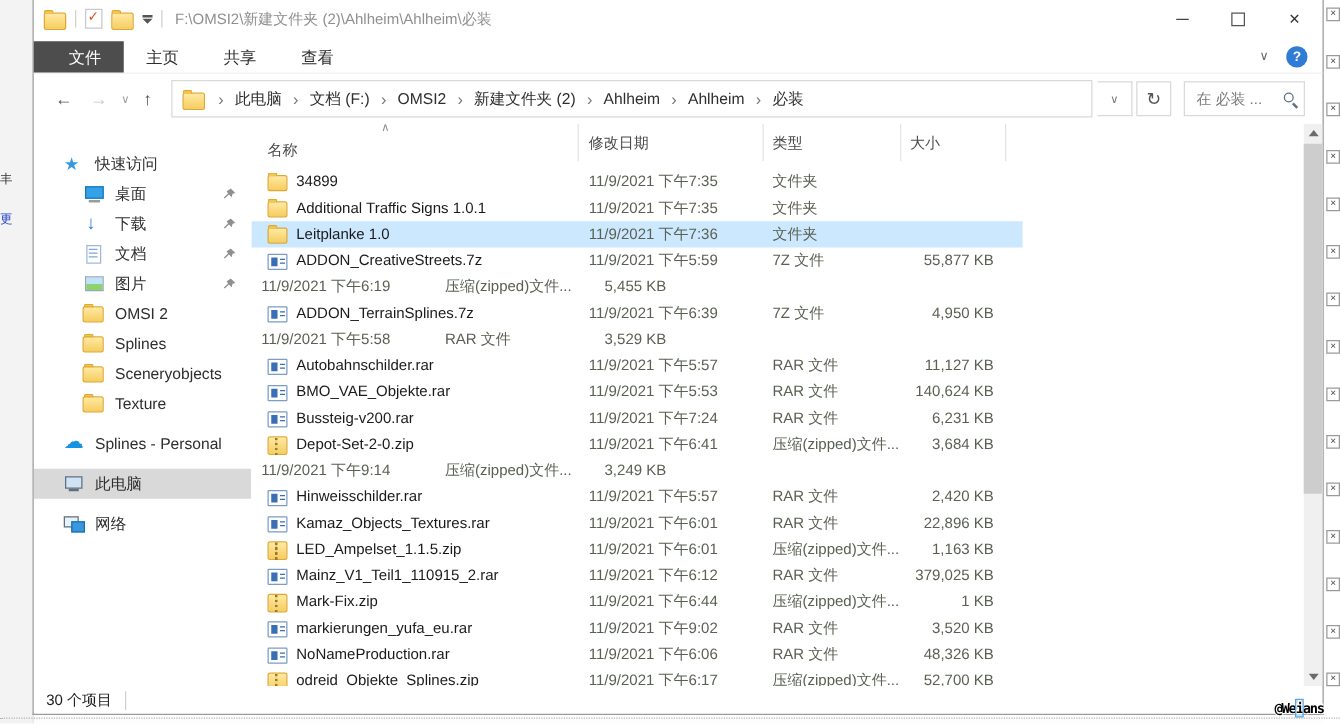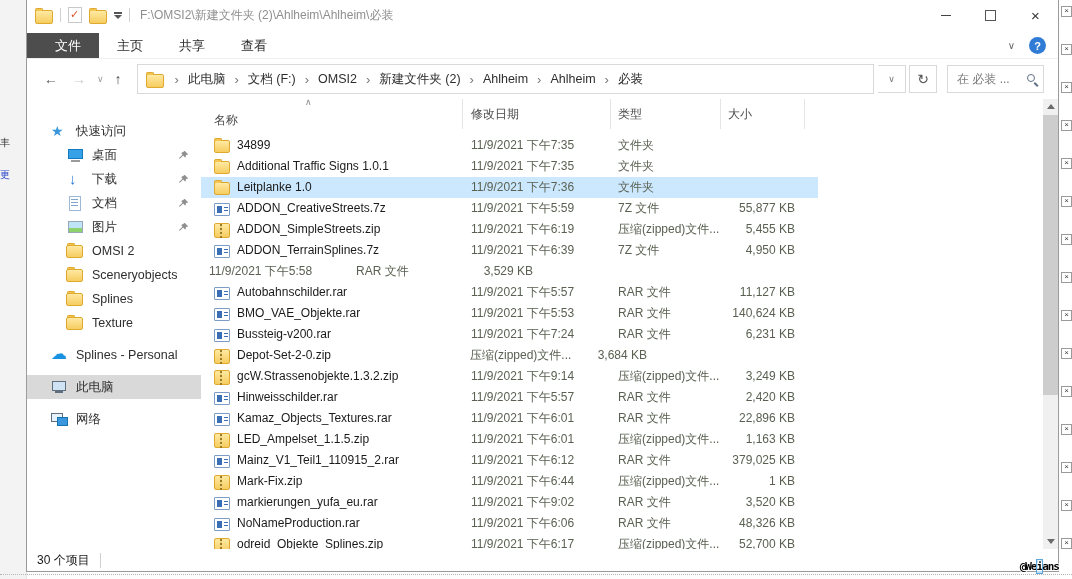--- a/index.html
+++ b/index.html
@@ -296,27 +296,27 @@
           </div>
 
           <div class="sitem ind1">
             <span class="si cfolder"></span>
             <span class="slabel">OMSI 2</span>
 
           </div>
 
           <div class="sitem ind1">
             <span class="si cfolder"></span>
-            <span class="slabel">Sceneryobjects</span>
+            <span class="slabel">Splines</span>
 
           </div>
 
           <div class="sitem ind1">
             <span class="si cfolder"></span>
-            <span class="slabel">Splines</span>
+            <span class="slabel">Sceneryobjects</span>
 
           </div>
 
           <div class="sitem ind1">
             <span class="si cfolder"></span>
             <span class="slabel">Texture</span>
 
           </div>
 
           <div class="sitem gap ind0">
@@ -390,24 +390,20 @@
               <span class="cell name">
                 <span class="fi archive"></span>
                 <span class="nm">ADDON_CreativeStreets.7z</span>
               </span>
               <span class="cell date">11/9/2021 下午5:59</span>
               <span class="cell type">7Z 文件</span>
               <span class="cell size">55,877 KB</span>
             </div>
 
             <div class="row">
-              <span class="cell name">
-                <span class="fi zip"></span>
-                <span class="nm">ADDON_SimpleStreets.zip</span>
-              </span>
               <span class="cell date">11/9/2021 下午6:19</span>
               <span class="cell type">压缩(zipped)文件...</span>
               <span class="cell size">5,455 KB</span>
             </div>
 
             <div class="row">
               <span class="cell name">
                 <span class="fi archive"></span>
                 <span class="nm">ADDON_TerrainSplines.7z</span>
               </span>
@@ -450,29 +446,26 @@
               <span class="cell date">11/9/2021 下午7:24</span>
               <span class="cell type">RAR 文件</span>
               <span class="cell size">6,231 KB</span>
             </div>
 
             <div class="row">
               <span class="cell name">
                 <span class="fi zip"></span>
                 <span class="nm">Depot-Set-2-0.zip</span>
               </span>
+              <span class="cell date">11/9/2021 下午6:41</span>
               <span class="cell type">压缩(zipped)文件...</span>
               <span class="cell size">3,684 KB</span>
             </div>
 
             <div class="row">
-              <span class="cell name">
-                <span class="fi zip"></span>
-                <span class="nm">gcW.Strassenobjekte.1.3.2.zip</span>
-              </span>
               <span class="cell date">11/9/2021 下午9:14</span>
               <span class="cell type">压缩(zipped)文件...</span>
               <span class="cell size">3,249 KB</span>
             </div>
 
             <div class="row">
               <span class="cell name">
                 <span class="fi archive"></span>
                 <span class="nm">Hinweisschilder.rar</span>
               </span>

